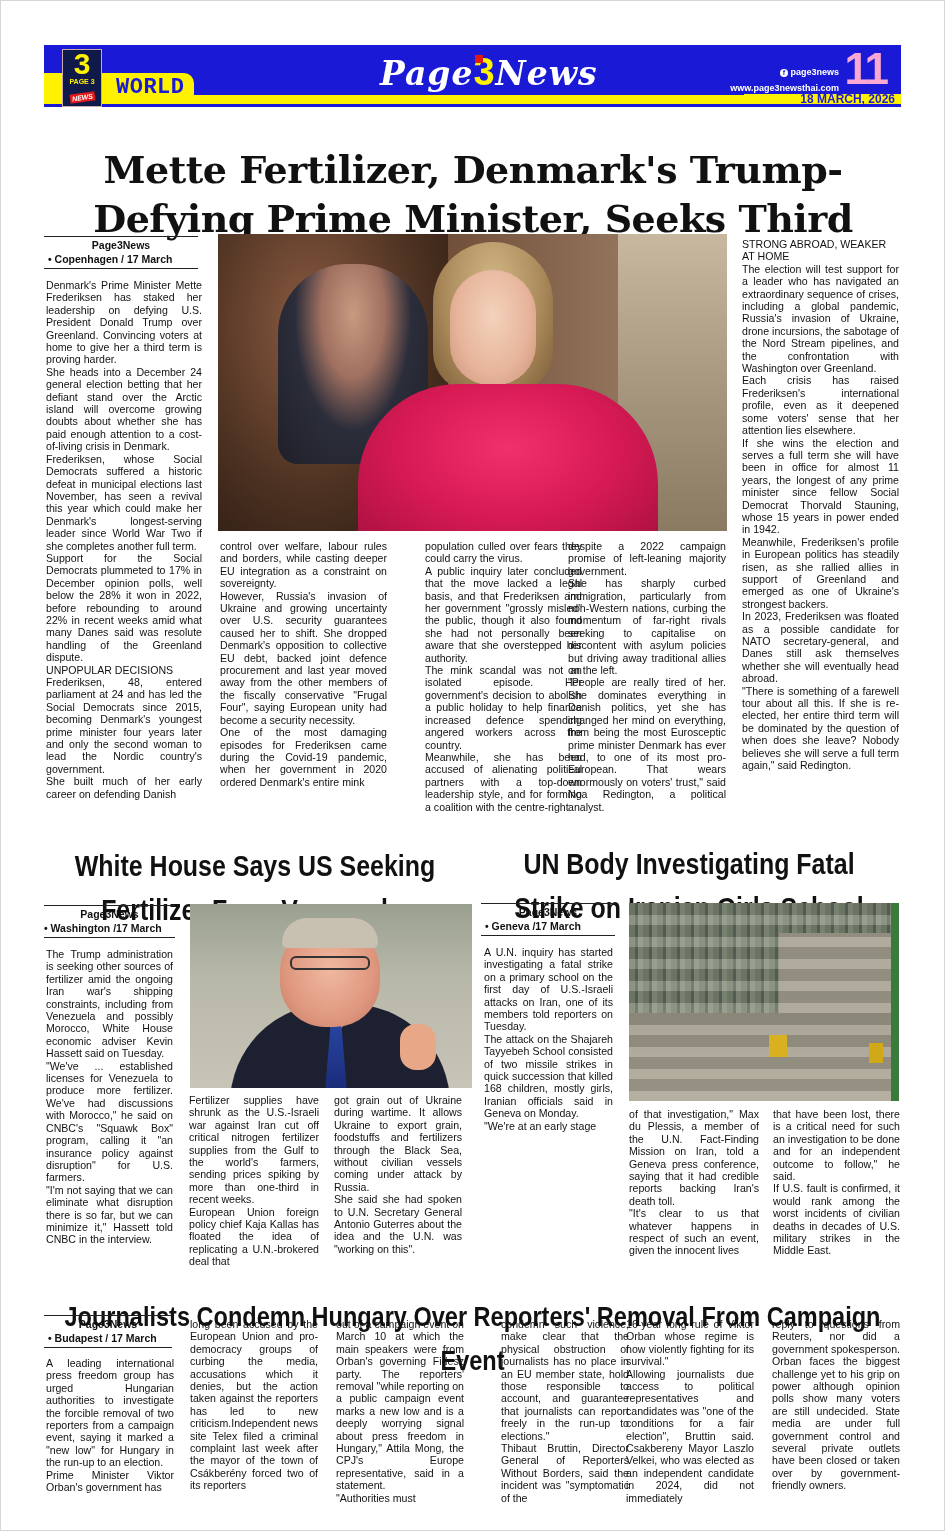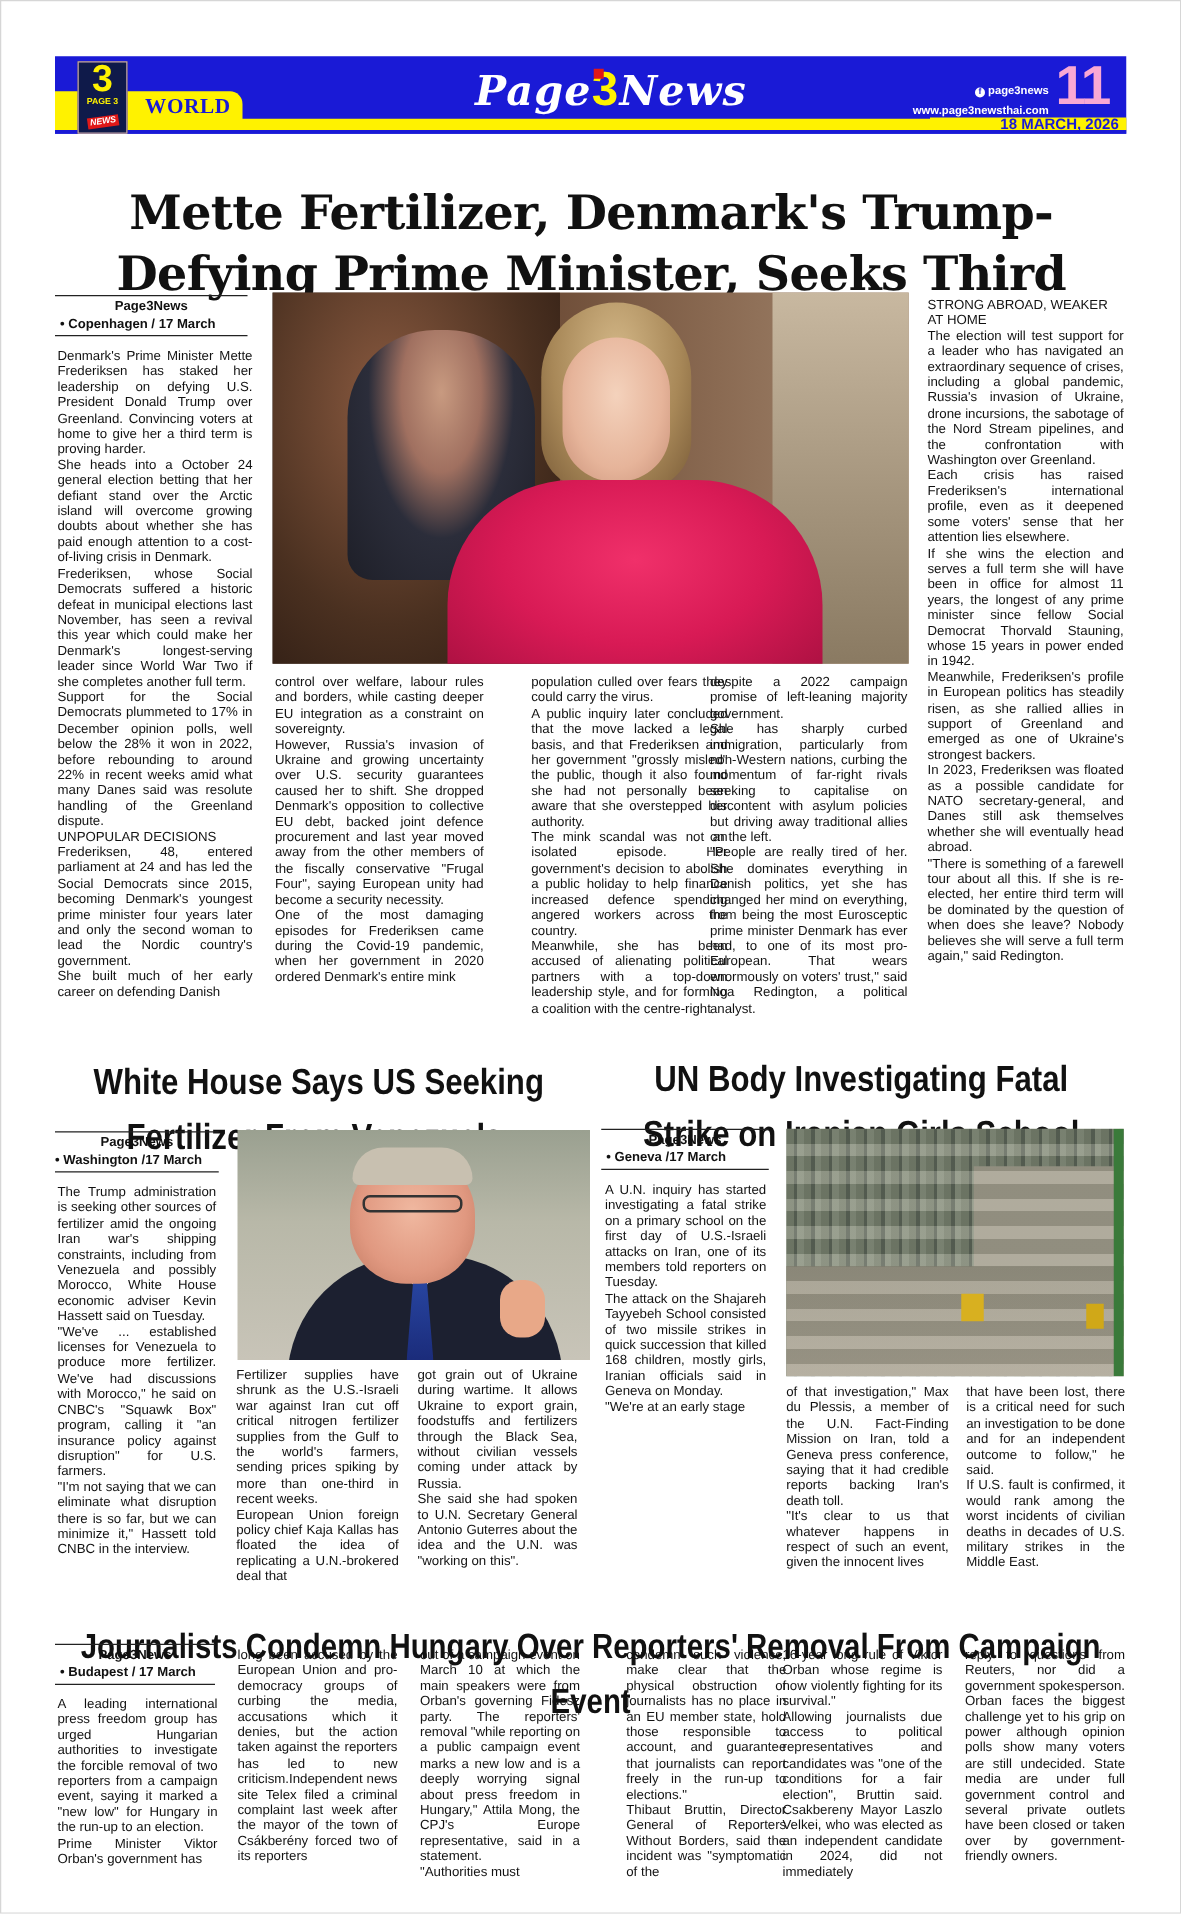--- a/index.html
+++ b/index.html
@@ -9,21 +9,21 @@
   
   .masthead { position:absolute; left:44px; top:45px; width:857px; height:62px; background:#1a1ad6; }
   .mast-yellow-left { position:absolute; left:0; top:28px; width:150px; height:30px; background:#fff200; border-top-right-radius:10px; }
   .mast-yellow-bottom { position:absolute; left:0; top:50px; width:857px; height:9px; background:#fff200; }
   .mast-yellow-bottom2 { position:absolute; left:700px; top:49px; width:157px; height:11px; background:#fff200; }
   .mast-base { position:absolute; left:0; top:59px; width:857px; height:3px; background:#1a1ad6; }
   .logo-box { position:absolute; left:18px; top:4px; width:40px; height:58px; background:#0f1a4a; border:1px solid #caa; box-sizing:border-box; text-align:center; }
   .logo-3 { color:#fff200; font-weight:bold; font-size:30px; line-height:28px; font-family:"Liberation Sans", sans-serif; }
   .logo-p3 { color:#fff200; font-size:7px; font-weight:bold; line-height:8px; }
   .logo-news { color:#fff; background:#e01818; font-size:7px; font-style:italic; font-weight:bold; display:inline-block; padding:0 2px; line-height:9px; transform:rotate(-8deg); }
-  .section-label { position:absolute; left:72px; top:30px; color:#1a1ad6; font-family:Liberation Serif, serif; font-weight:bold; font-size:17px; letter-spacing:0.5px; }
+  .section-label { position:absolute; left:72px; top:30px; color:#1a1ad6; font-family:Liberation Mono, monospace; font-weight:bold; font-size:22px; letter-spacing:0.5px; }
   .brand { position:absolute; left:336px; top:6px; color:#ffffff; font-family:"DejaVu Serif", serif; font-weight:bold; font-size:33px; font-style:italic; letter-spacing:1px; }
   .brand .three { color:#fff200; font-family:"Liberation Sans", sans-serif; font-style:normal; font-size:38px; position:relative; }
   .brand .three::before { content:""; position:absolute; left:2px; top:4px; width:8px; height:8px; background:#e01818; }
   .mast-social { position:absolute; right:62px; top:22px; color:#fff; font-size:9px; font-weight:bold; text-align:right; }
   .mast-url { position:absolute; right:62px; top:38px; color:#fff; font-size:9px; font-weight:bold; }
   .page-num { position:absolute; right:14px; top:0px; color:#f9a8d4; font-size:44px; font-weight:bold; font-family:"Liberation Sans", sans-serif; line-height:48px; letter-spacing:-2px; }
   .mast-date { position:absolute; right:6px; top:49px; color:#1a1ad6; font-size:12px; font-weight:bold; line-height:11px; }
 
   
   .main-headline { position:absolute; left:40px; top:120px; width:866px; text-align:center; font-family:"DejaVu Serif", serif; font-weight:bold; font-size:38px; line-height:49px; color:#111; letter-spacing:-0.5px; }
@@ -98,21 +98,21 @@
   <span>Defying Prime Minister, Seeks Third Term</span>
 </h1>
 
 <div class="byline" style="left:44px;top:236px;width:154px;">
   <span class="src">Page3News</span>
   <span class="loc">• Copenhagen /  17 March</span>
 </div>
 
 <div class="col" style="left:46px;top:279px;width:156px;">
   <p>Denmark's Prime Minister Mette Frederiksen has staked her leadership on defying U.S. President Donald Trump over Greenland. Convincing voters at home to give her a third term is proving harder.</p>
-  <p>She heads into a October 24 general election betting that her defiant stand over the Arctic island will overcome growing doubts about whether she has paid enough attention to a cost-of-living crisis in Denmark.</p>
+  <p>She heads into a December 24 general election betting that her defiant stand over the Arctic island will overcome growing doubts about whether she has paid enough attention to a cost-of-living crisis in Denmark.</p>
   <p>Frederiksen, whose Social Democrats suffered a historic defeat in municipal elections last November, has seen a revival this year which could make her Denmark's longest-serving leader since World War Two if she completes another full term.</p>
   <p>Support for the Social Democrats plummeted to 17% in December opinion polls, well below the 28% it won in 2022, before rebounding to around 22% in recent weeks amid what many Danes said was resolute handling of the Greenland dispute.</p>
   <p style="text-align:left;">UNPOPULAR DECISIONS</p>
   <p>Frederiksen, 48, entered parliament at 24 and has led the Social Democrats since 2015, becoming Denmark's youngest prime minister four years later and only the second woman to lead the Nordic country's government.</p>
   <p>She built much of her early career on defending Danish</p>
 </div>
 
 <div class="photo photo-pm">
   <div class="pm-bg1"></div>
   <div class="pm-man"></div>

